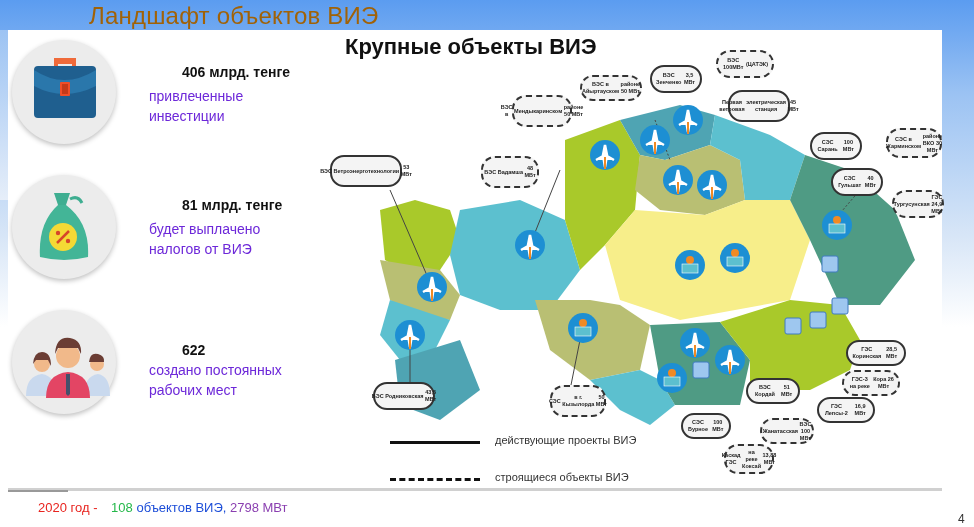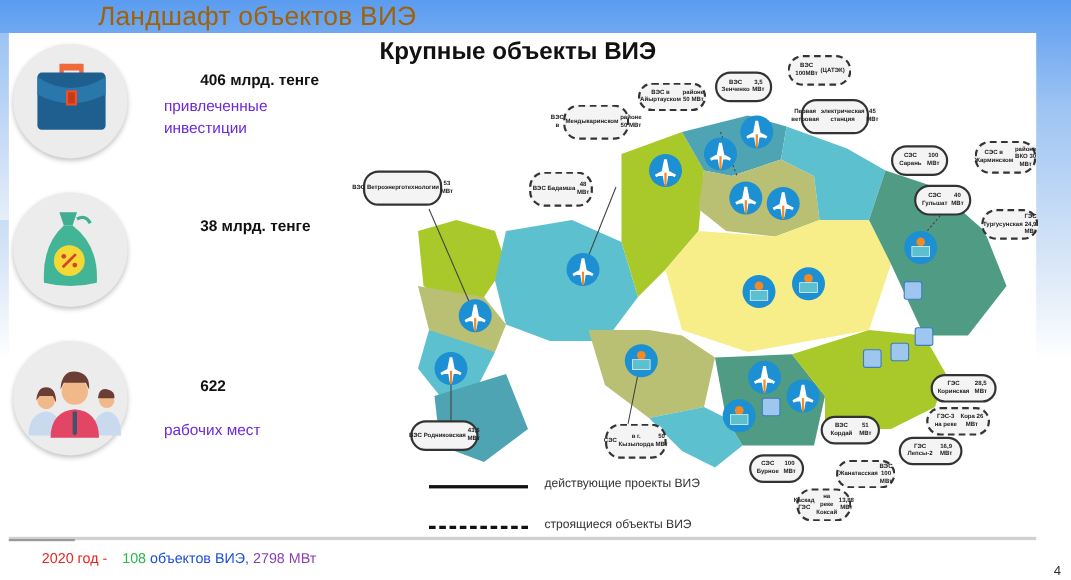--- a/index.html
+++ b/index.html
@@ -59,39 +59,42 @@
     <svg width="104" height="104" viewBox="0 0 104 104">
       <path d="M42 18 L58 18 L54 30 L46 30 Z" fill="#3fae91"></path>
       <path d="M58 24 Q66 20 70 28" stroke="#3fae91" stroke-width="3" fill="none"></path>
       <path d="M46 30 L54 30 Q78 48 76 82 Q52 88 28 82 Q26 48 46 30 Z" fill="#43b597"></path>
       <circle cx="51" cy="62" r="14" fill="#f4d935"></circle>
       <line x1="45" y1="68" x2="57" y2="56" stroke="#d6452a" stroke-width="2.5"></line>
       <circle cx="46" cy="58" r="2.2" fill="#d6452a"></circle>
       <circle cx="56" cy="66" r="2.2" fill="#d6452a"></circle>
     </svg>
   </div>
-  <div class="value" style="top:22px;">38 млрд. тенге</div>
+  <div class="value" style="top:22px;">81 млрд. тенге</div>
+  <div class="desc" style="top:44px;">будет выплачено</div>
+  <div class="desc" style="top:64px;">налогов от ВИЭ</div>
 </div>
 
 <div class="stat" style="top:310px;">
   <div class="circle">
     <svg width="104" height="104" viewBox="0 0 104 104">
       <path d="M14 86 Q14 66 30 64 Q44 66 44 86 Z" fill="#c9d9ee"></path>
       <circle cx="30" cy="54" r="8" fill="#f1b98a"></circle>
       <path d="M21 54 Q22 42 30 42 Q39 42 39 56 L36 50 L24 50 Z" fill="#6b3d34"></path>
       <path d="M72 86 Q72 66 86 64 Q98 66 98 86 Z" fill="#c9d9ee"></path>
       <circle cx="85" cy="54" r="7" fill="#f1b98a"></circle>
       <path d="M77 52 Q78 42 86 44 Q93 46 92 52 Z" fill="#6b3d34"></path>
       <path d="M34 88 Q34 64 56 62 Q78 64 78 88 Z" fill="#e34564"></path>
       <path d="M54 64 L58 64 L58 84 L56 86 L54 84 Z" fill="#45506b"></path>
       <circle cx="56" cy="46" r="12" fill="#f1b98a"></circle>
       <path d="M43 44 Q44 26 58 28 Q70 30 69 44 L66 38 L46 38 Z" fill="#6b3d34"></path>
     </svg>
   </div>
   <div class="value" style="top:32px;">622</div>
+  <div class="desc" style="top:50px;">создано постоянных</div>
   <div class="desc" style="top:70px;">рабочих мест</div>
 </div>
 
 <div class="map-title">Крупные объекты ВИЭ</div>
 
 <svg class="map" viewBox="0 0 620 400" width="620" height="400">
 
   <path d="M60 150 L95 140 L130 150 L140 180 L120 210 L90 215 L65 200 Z" fill="#a9c92a"></path>
   <path d="M60 200 L120 210 L140 235 L130 260 L95 255 L70 240 Z" fill="#b9bf73"></path>
   <path d="M70 240 L130 260 L115 290 L80 300 L60 275 Z" fill="#5cc0cf"></path>

